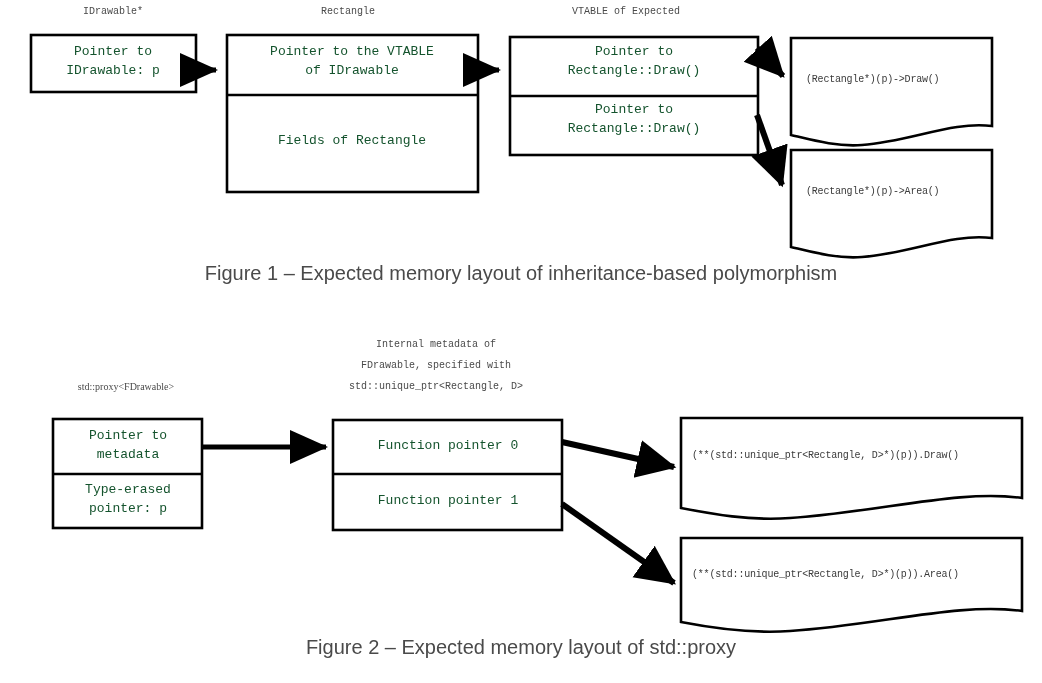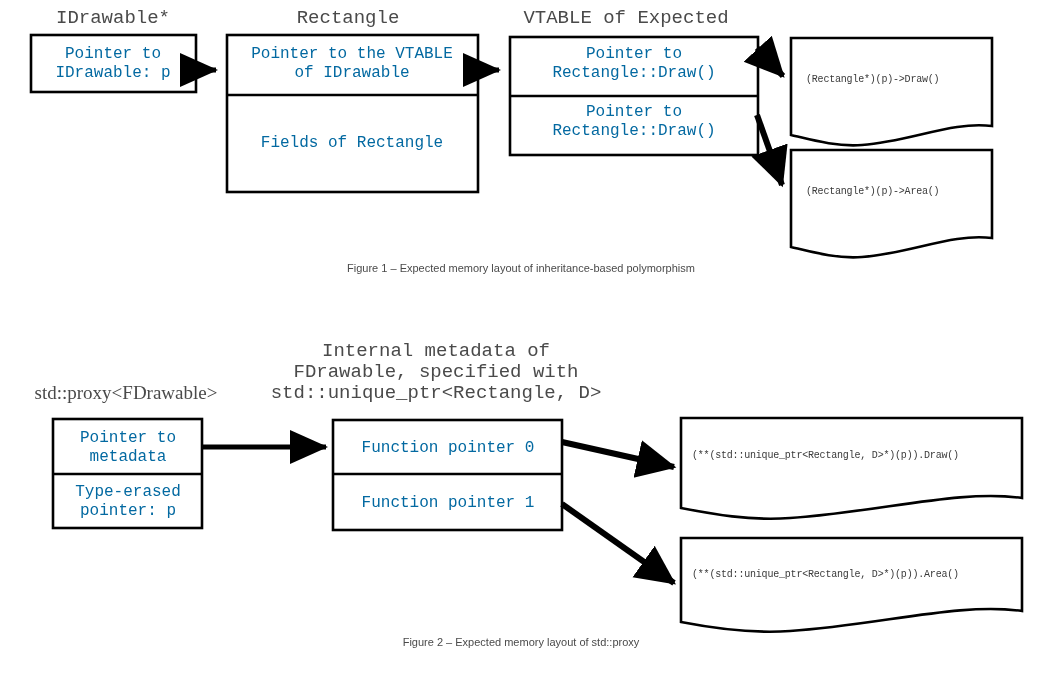--- a/index.html
+++ b/index.html
@@ -31,37 +31,37 @@
   }
   .txt {
     position: absolute;
     font-family: "Liberation Mono", "DejaVu Sans Mono", monospace;
     color: #3a3a3a;
     white-space: pre;
     line-height: 1.28;
     text-align: center;
   }
   .hdr {
-    font-size: 19px;
+    font-size: 10px;
     color: #4a4a4a;
   }
   .boxtxt {
-    font-size: 16px;
-    color: #0369a1;
+    font-size: 13px;
+    color: #14532d;
   }
   .notetxt {
     font-size: 10px;
     color: #3a3a3a;
     text-align: left;
     letter-spacing: -0.2px;
   }
   .caption {
     position: absolute;
     font-family: "Liberation Sans", sans-serif;
-    font-size: 11px;
+    font-size: 20px;
     color: #4a4a4a;
     white-space: pre;
     text-align: center;
     width: 1042px;
     left: 0;
   }
   .ctr { transform: translateX(-50%); }
 </style>
 </head>
 <body>

